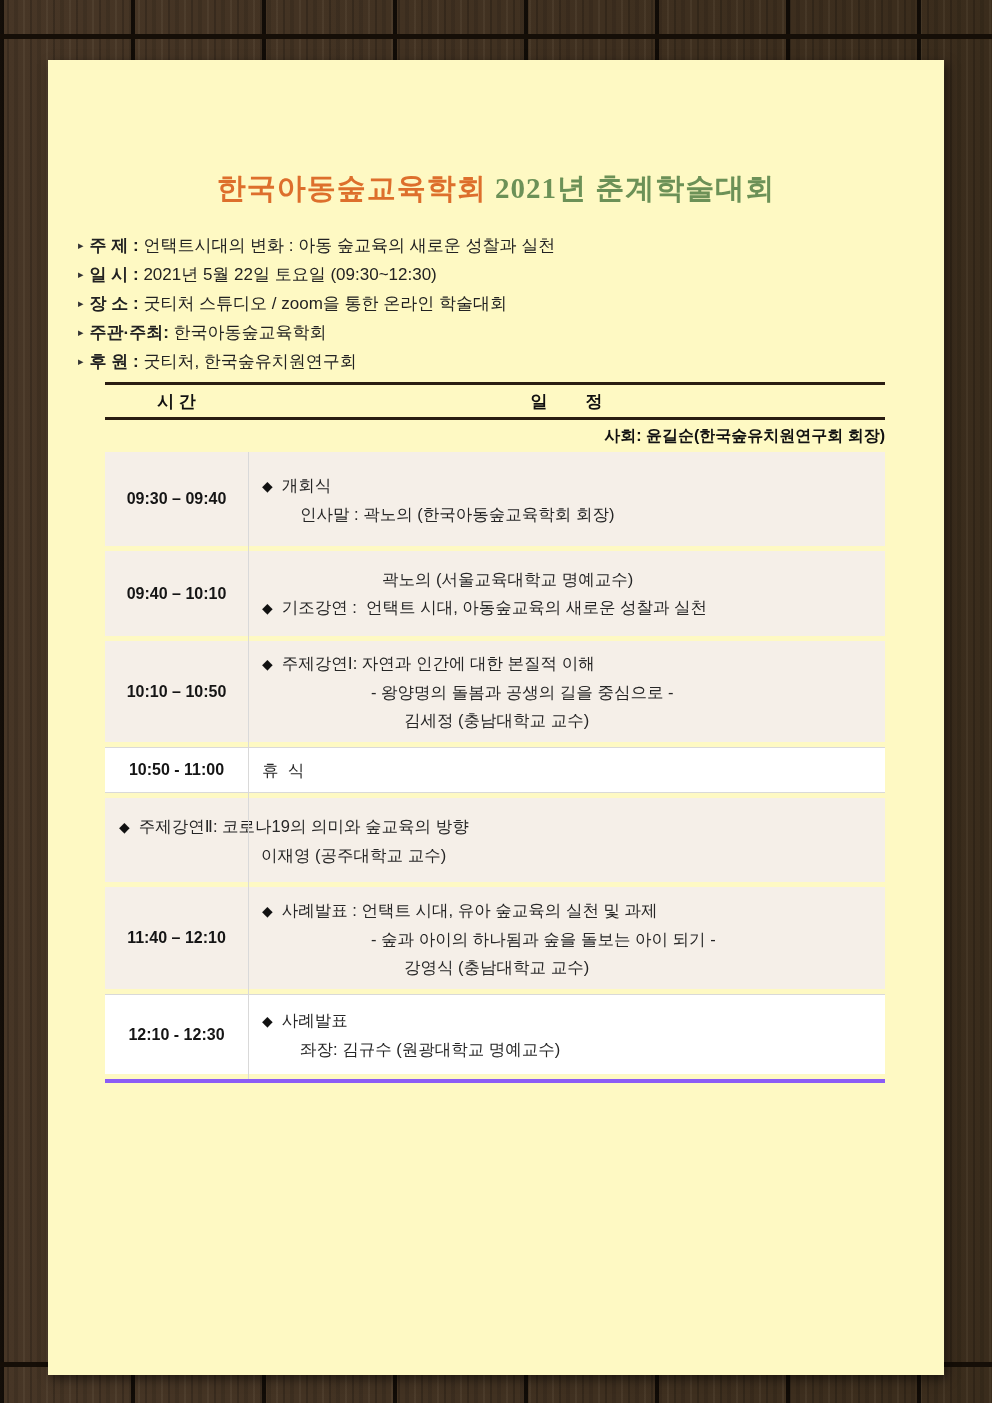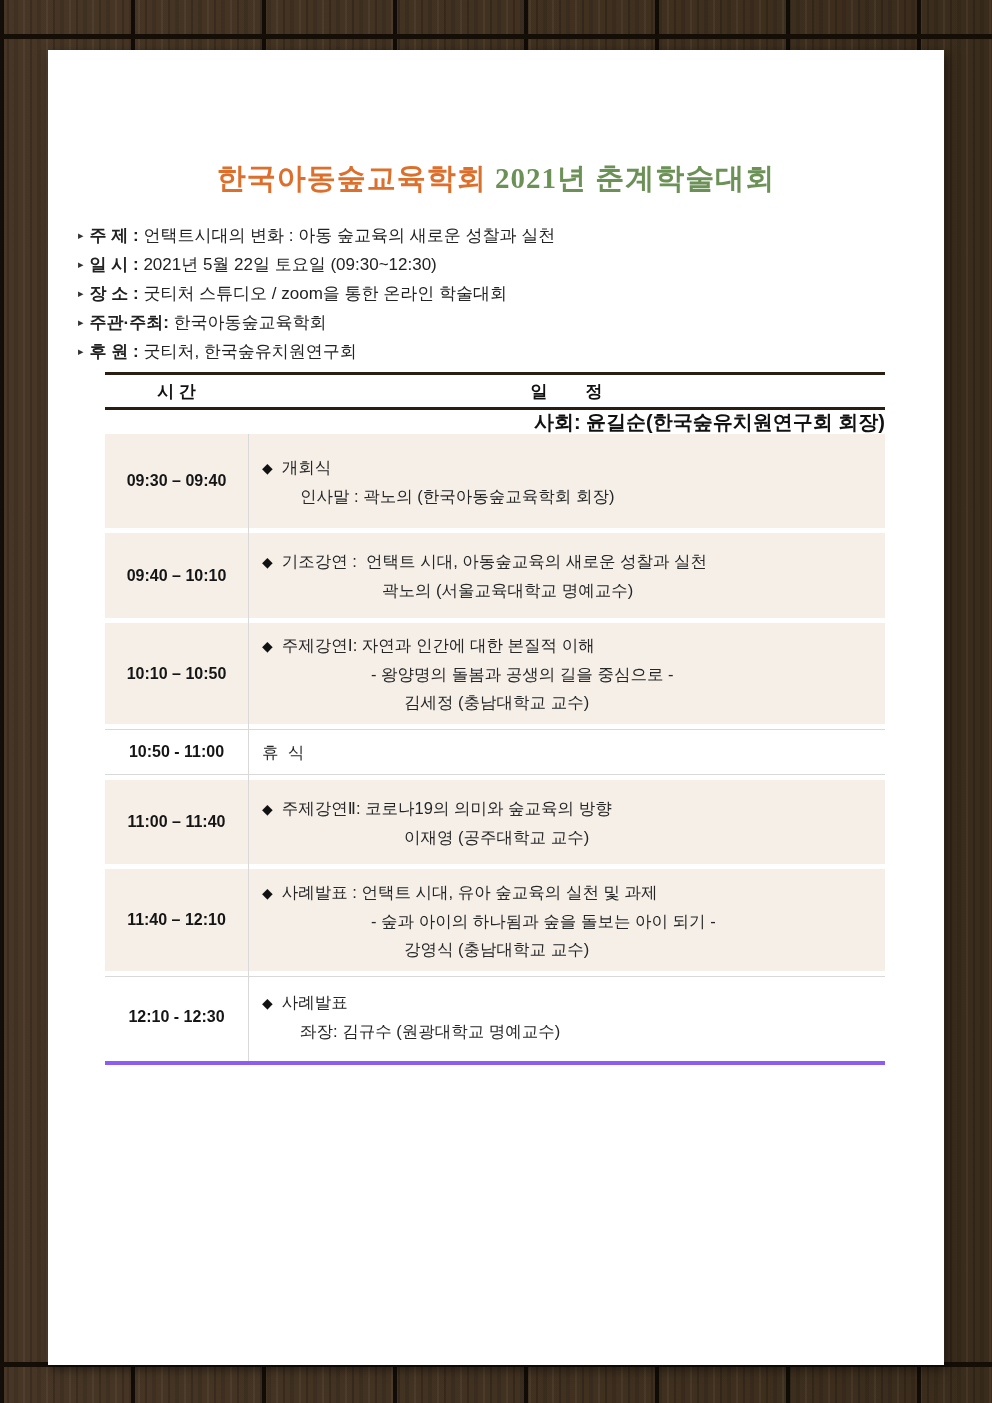--- a/index.html
+++ b/index.html
@@ -12,22 +12,22 @@
       linear-gradient(#150e07,#150e07),
       linear-gradient(#150e07,#150e07),
       repeating-linear-gradient(90deg, rgba(8,5,2,.85) 0px, rgba(8,5,2,.85) 4px, transparent 4px, transparent 131px),
       repeating-linear-gradient(90deg, rgba(255,235,200,.05) 0px, rgba(255,235,200,.05) 2px, transparent 2px, transparent 7px, rgba(0,0,0,.18) 7px, rgba(0,0,0,.18) 9px, transparent 9px, transparent 14px, rgba(0,0,0,.10) 14px, rgba(0,0,0,.10) 18px, transparent 18px, transparent 23px),
       linear-gradient(90deg,#473626,#3a2c1c);
     background-size:100% 5px, 100% 5px, auto, auto, auto;
     background-position:0 34px, 0 1362px, 0 0, 0 0, 0 0;
     background-repeat:no-repeat, no-repeat, repeat, repeat, repeat;
   }
   .paper{
-    position:absolute; left:48px; top:50px; width:896px; height:1315px;
-    background:#ffffff;
+    position:absolute; left:48px; top:60px; width:896px; height:1315px;
+    background:#fef9c3;
     box-shadow:3px 4px 10px rgba(0,0,0,.5);
   }
   
   .title{
     padding-top:108px; text-align:center;
     font-family:"Liberation Serif", serif;
     font-weight:bold; font-size:29px; letter-spacing:1px;
     line-height:40px; white-space:pre;
   }
   .title .t-org{ color:#DD6F2C; }
@@ -40,22 +40,22 @@
   
   .sched{ margin:6px 59px 0 57px; }
   .sched-header{
     display:flex; align-items:center; height:38px;
     border-top:3px solid #2A1E12; border-bottom:3px solid #2A1E12;
     font-weight:bold; font-size:17px; color:#111; white-space:pre;
   }
   .hdr-time{ width:143px; text-align:center; }
   .hdr-event{ flex:1; text-align:center; }
   .moderator{
-    height:24px; display:flex; align-items:center; justify-content:flex-end;
-    font-weight:bold; font-size:20px; color:#111;
+    height:32px; display:flex; align-items:center; justify-content:flex-end;
+    font-weight:bold; font-size:16px; color:#111;
   }
   .rows{ position:relative; border-bottom:4px solid #8b5cf6; }
   .rows::before{
     content:""; position:absolute; left:143px; top:0; bottom:0; width:1px;
     background:#D9D9D9;
   }
   .row{ display:flex; margin-bottom:5px; }
   .row:last-child{ margin-bottom:5px; }
   .row.beige{ background:#F5EFE8; }
   .row.white{ background:#ffffff; border-top:1px solid #D9D9D9; border-bottom:1px solid #D9D9D9; }
@@ -105,43 +105,42 @@
         <div class="cell-time">09:30 – 09:40</div>
         <div class="cell-content">
           <div class="cline"><span class="bullet">◆</span><span>개회식</span></div>
           <div class="cline ind-a"><span>인사말 : 곽노의 (한국아동숲교육학회 회장)</span></div>
         </div>
       </div>
 
       <div class="row beige" style="min-height:85px">
         <div class="cell-time">09:40 – 10:10</div>
         <div class="cell-content">
+          <div class="cline ind-c"><span>곽노의 (서울교육대학교 명예교수)</span></div>
           <div class="cline"><span class="bullet">◆</span><span>기조강연 :  언택트 시대, 아동숲교육의 새로운 성찰과 실천</span></div>
-          <div class="cline ind-c"><span>곽노의 (서울교육대학교 명예교수)</span></div>
         </div>
       </div>
 
       <div class="row beige" style="min-height:97px">
         <div class="cell-time">10:10 – 10:50</div>
         <div class="cell-content">
           <div class="cline"><span class="bullet">◆</span><span>주제강연Ⅰ: 자연과 인간에 대한 본질적 이해</span></div>
           <div class="cline ind-b"><span>- 왕양명의 돌봄과 공생의 길을 중심으로 -</span></div>
           <div class="cline ind-d"><span>김세정 (충남대학교 교수)</span></div>
         </div>
       </div>
 
       <div class="row white" style="min-height:40px">
         <div class="cell-time">10:50 - 11:00</div>
         <div class="cell-content">
           <div class="cline"><span>휴  식</span></div>
         </div>
       </div>
 
       <div class="row beige" style="min-height:84px">
-        <div class="cell-time">11:00 – 11:40</div>
         <div class="cell-content">
           <div class="cline"><span class="bullet">◆</span><span>주제강연Ⅱ: 코로나19의 의미와 숲교육의 방향</span></div>
           <div class="cline ind-d"><span>이재영 (공주대학교 교수)</span></div>
         </div>
       </div>
 
       <div class="row beige" style="min-height:102px">
         <div class="cell-time">11:40 – 12:10</div>
         <div class="cell-content">
           <div class="cline"><span class="bullet">◆</span><span>사례발표 : 언택트 시대, 유아 숲교육의 실천 및 과제</span></div>

